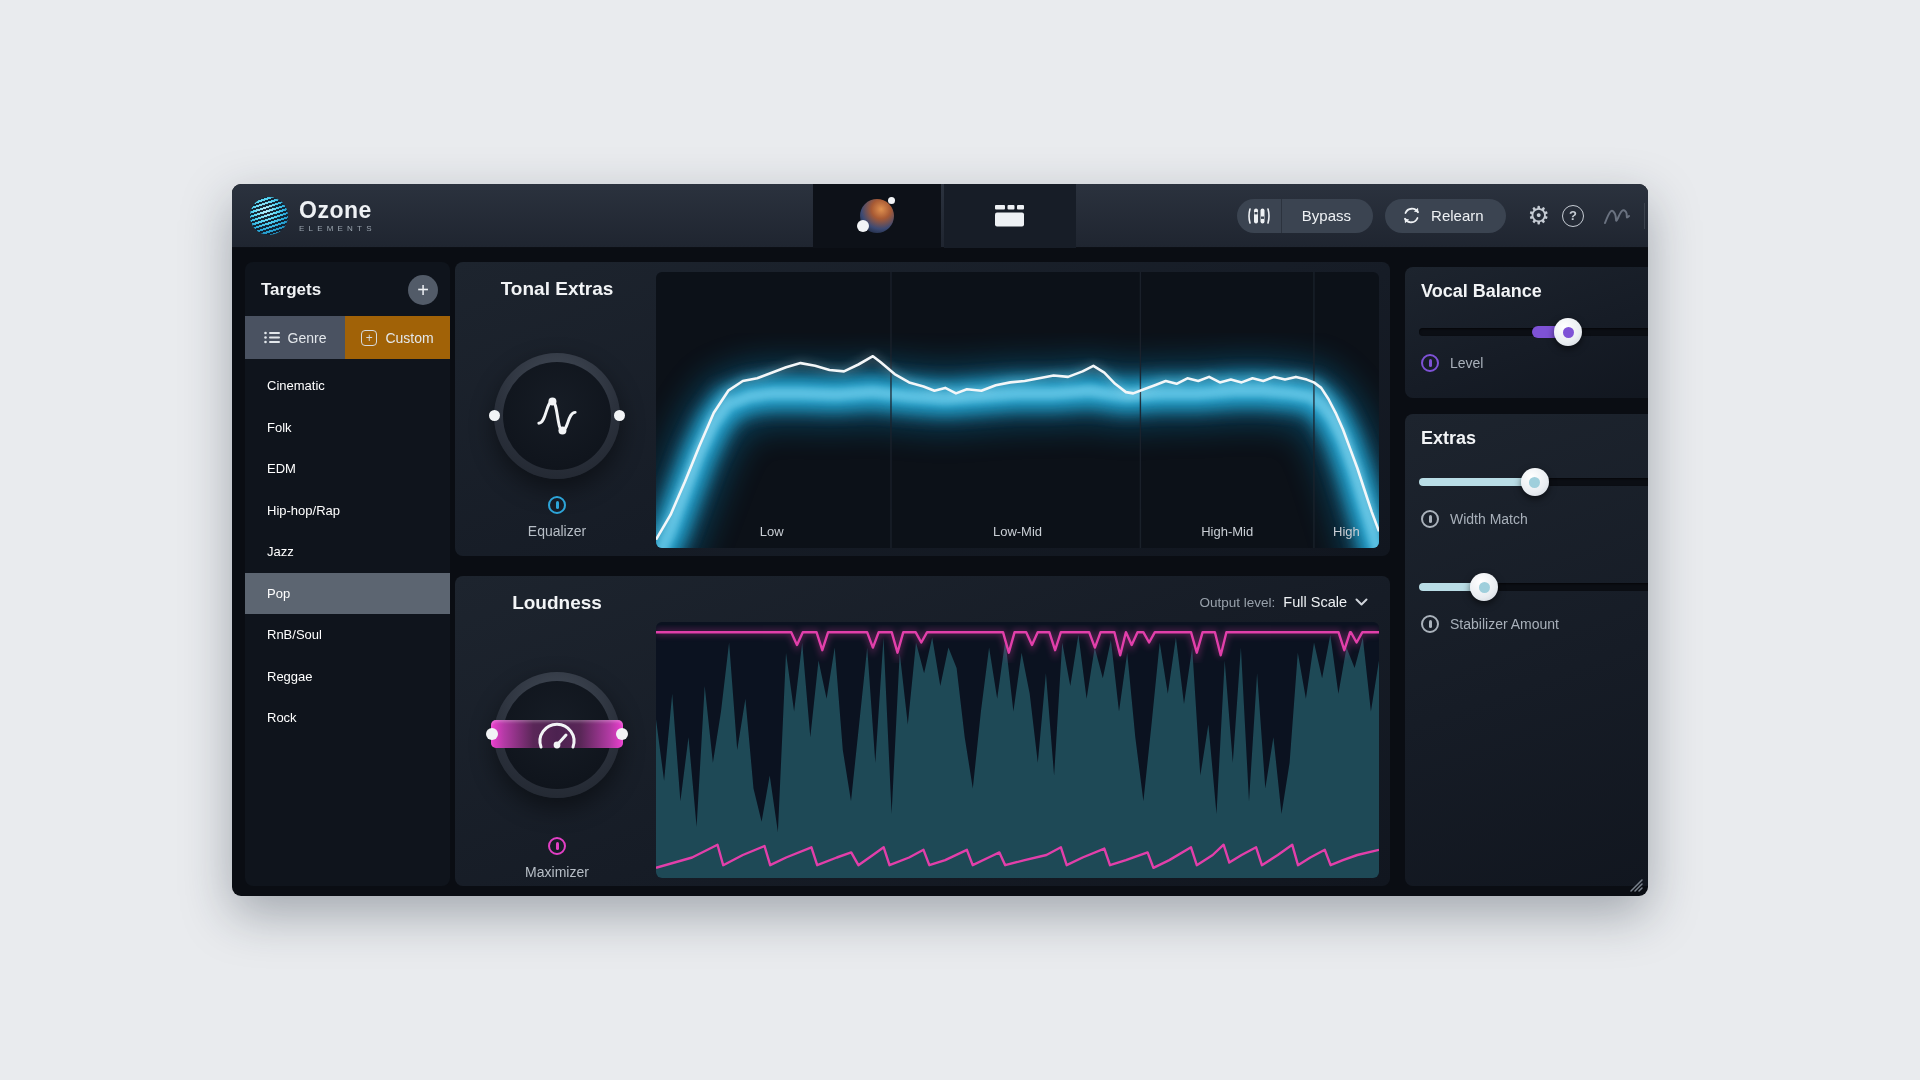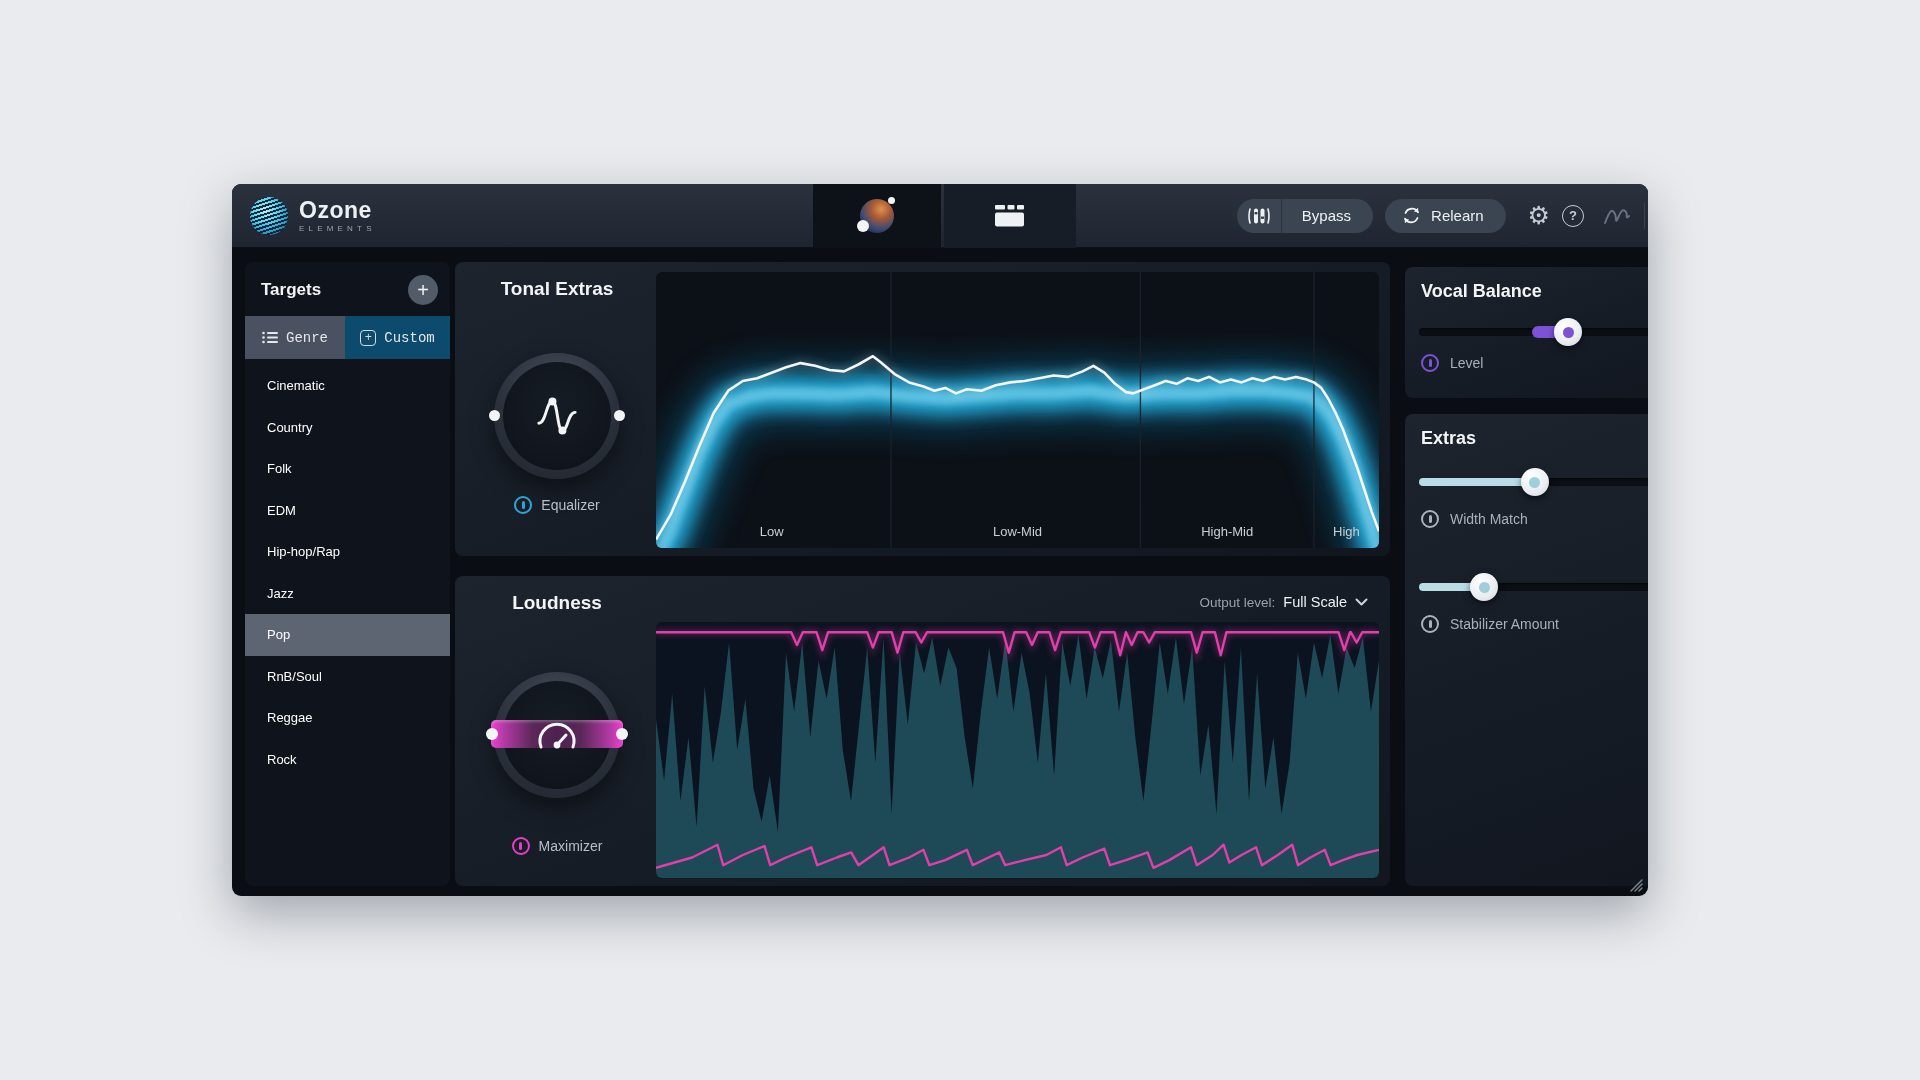--- a/index.html
+++ b/index.html
@@ -52,21 +52,21 @@
   .tonal  { left:223px; top:78px;  width:935px; height:294px; }
   .loud   { left:223px; top:392px; width:935px; height:310px; }
   .vocal  { left:1173px; top:83px;  width:269px; height:131px; }
   .extras { left:1173px; top:230px; width:269px; height:472px; }
 
   
   .sb-head { display:flex; align-items:center; justify-content:space-between; padding:13px 12px 11px 16px; }
   .sb-title { color:#f1f3f5; font-size:17px; font-weight:bold; }
   .plus-btn { width:30px; height:30px; border-radius:50%; background:#525b68; color:#eef1f4;
               font-size:20px; display:flex; align-items:center; justify-content:center; cursor:pointer; }
-  .sb-tabs { display:flex; height:43px; background:#0c4a6e;font-family:Liberation Mono, monospace; }
+  .sb-tabs { display:flex; height:43px; background:#a16207; }
   .sb-tab { display:flex; align-items:center; justify-content:center; gap:8px;
             color:#e3e7eb; font-size:14px; cursor:pointer; }
   .sb-tab.genre { width:100px; background:#4a5261; }
   .sb-tab.custom { flex:1; }
   .sq-plus { width:16px; height:16px; border:1.6px solid #d6dade; border-radius:4px;
              display:flex; align-items:center; justify-content:center; font-size:12px; color:#d6dade; }
   .genre-list { position:absolute; left:0; right:0; top:103px; bottom:0; overflow:hidden; }
   .genre-item { height:41.5px; display:flex; align-items:center; padding-left:22px;
                 color:#ffffff; font-size:13px; cursor:pointer; }
   .genre-item.selected { background:#5c6571; }
@@ -81,21 +81,21 @@
           background:radial-gradient(circle at 50% 40%, #161c25 0%, #10151d 70%, #0d1118 100%);
           display:flex; align-items:center; justify-content:center; }
   .knob-dot { position:absolute; width:11px; height:11px; border-radius:50%; background:#f2f4f6; top:57px; }
   .knob-dot.l { left:-5px; } .knob-dot.r { right:-5px; }
   .loud-band { position:absolute; left:-3px; right:-3px; top:48px; height:28px; border-radius:5px;
           background:linear-gradient(90deg,#ee3fd0 0%, #b23aa4 10%, #5a2758 32%, #4c2250 50%, #5a2758 68%, #b23aa4 90%, #ee3fd0 100%);
           box-shadow:inset 0 2px 3px rgba(255,255,255,.25); }
   .loud-band .bdot { position:absolute; width:12px; height:12px; border-radius:50%; background:#f2f4f6; top:8px; }
   .loud-band .bdot.l { left:-5px; } .loud-band .bdot.r { right:-5px; }
   .knob-label { position:absolute; left:0; width:204px; display:flex; align-items:center;
-                justify-content:center; gap:9px; color:#b7bec6; font-size:14px; }
+                justify-content:center; gap:9px; color:#b7bec6; font-size:14px;flex-direction:column; }
 
   .pwr { position:relative; width:18px; height:18px; border:2px solid var(--c,#aab2bb); border-radius:50%;
          display:inline-block; flex:0 0 auto; }
   .pwr i { position:absolute; left:50%; top:3px; width:3px; height:8px; margin-left:-1.5px;
            border-radius:2px; background:var(--c,#aab2bb); }
 
   
   .graph { position:absolute; border-radius:6px; overflow:hidden; }
   .graph svg { display:block; width:100%; height:100%; }
   .tonal-graph { left:201px; top:10px; width:723px; height:276px; background:#0c1118; }
@@ -209,21 +209,20 @@
         </svg>
         <span>Genre</span>
       </div>
       <div class="sb-tab custom">
         <span class="sq-plus">+</span>
         <span>Custom</span>
       </div>
     </div>
     <div class="genre-list" id="genre-list">
         <div class="genre-item">Cinematic</div>
-        <div class="genre-item">Country</div>
         <div class="genre-item">Folk</div>
         <div class="genre-item">EDM</div>
         <div class="genre-item">Hip-hop/Rap</div>
         <div class="genre-item">Jazz</div>
         <div class="genre-item selected">Pop</div>
         <div class="genre-item">RnB/Soul</div>
         <div class="genre-item">Reggae</div>
         <div class="genre-item">Rock</div>
       </div>
   </div>

